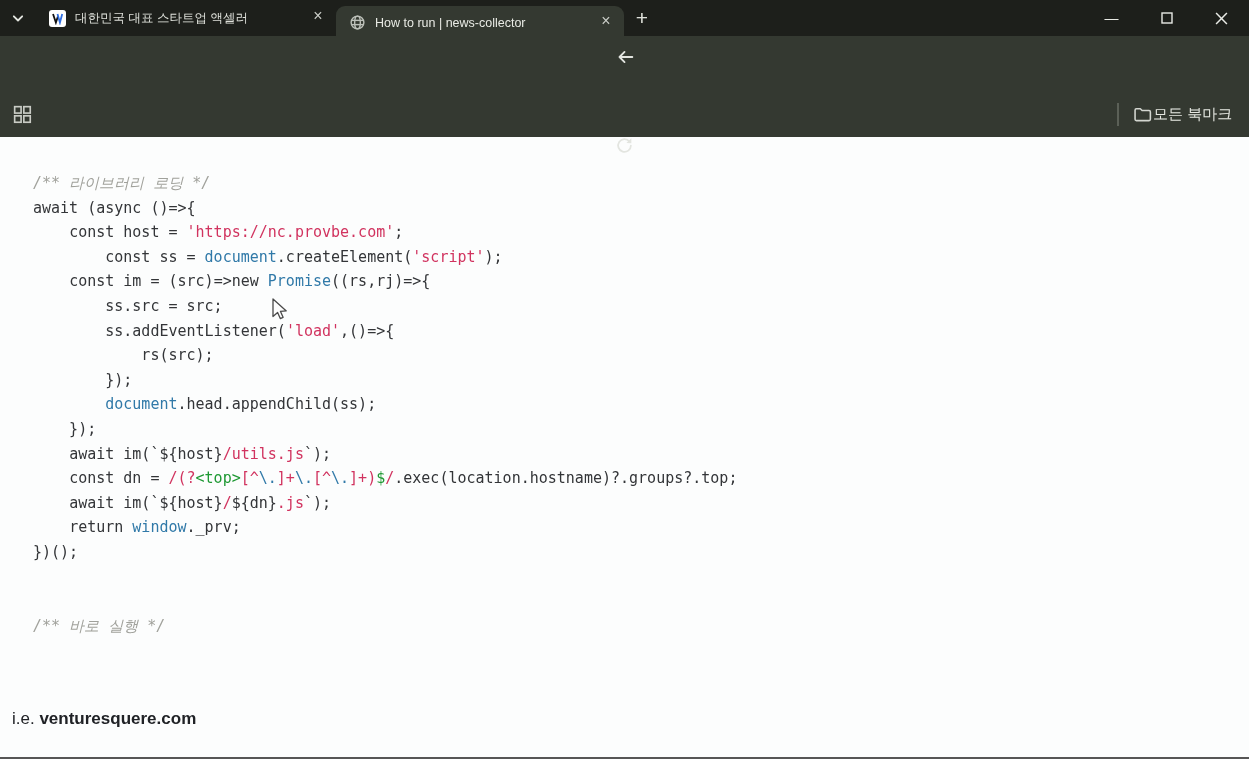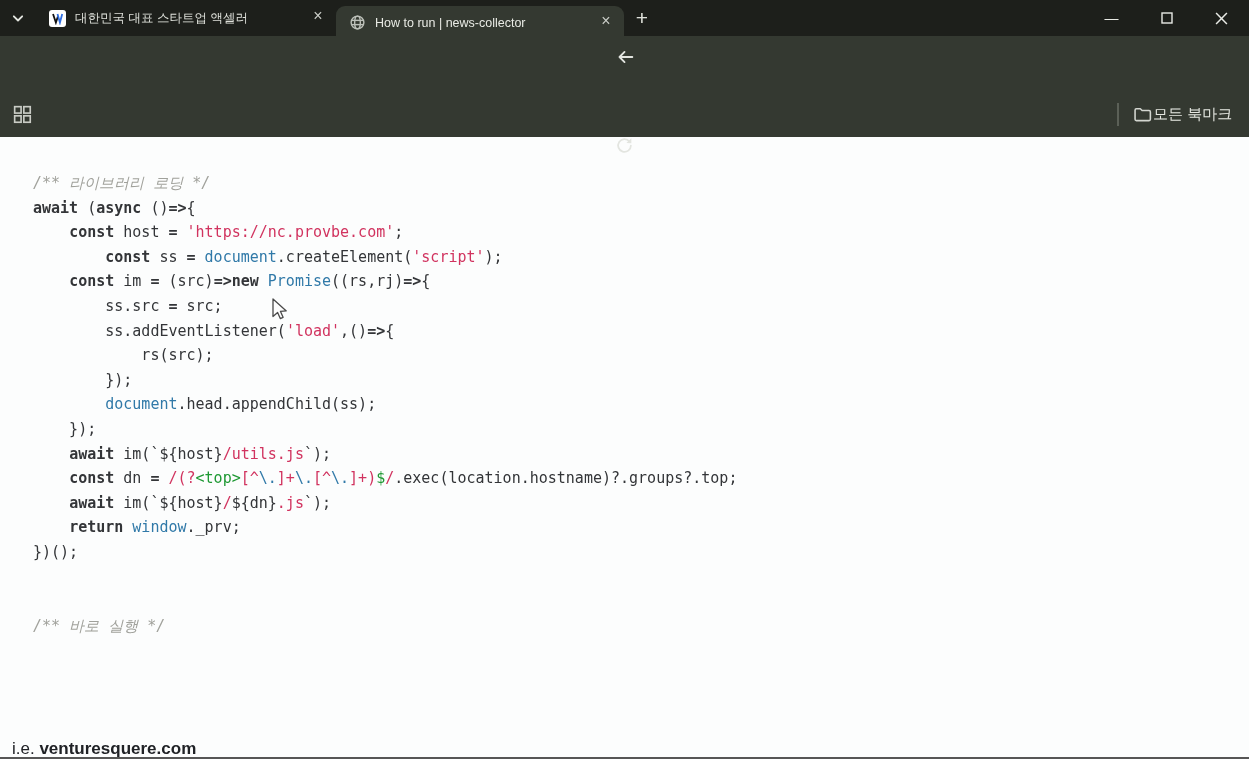--- a/index.html
+++ b/index.html
@@ -40,26 +40,26 @@
   .bookmarks{position:absolute;top:92px;left:0;right:0;height:45px;background:var(--chrome-frame,#343931);}
   .apps-btn{position:absolute;left:4px;top:4px;width:36px;height:36px;display:flex;align-items:center;justify-content:center;cursor:pointer;}
   .bm-sep{position:absolute;left:1117px;top:11px;width:2px;height:23px;background:#5b6057;}
   .allbm{position:absolute;left:1132px;top:0;height:45px;display:flex;align-items:center;cursor:pointer;color:#e6e8e2;font-size:15px;white-space:nowrap;}
 
   
   .content{position:absolute;top:137px;left:0;right:0;bottom:2px;background:var(--page-bg,#fcfdfd);overflow:hidden;margin-top:28px;}
   .code{padding:6px 0 0 33px;font-family:"DejaVu Sans Mono", monospace;font-size:15px;color:var(--code-default,#333538);}
   .code-line{white-space:pre;height:24.6px;line-height:24.6px;}
   .tok-d{color:var(--code-default,#333538);}
-  .tok-k{color:var(--code-default,#333538);font-weight:bold;}
+  .tok-k{color:var(--code-default,#333538);font-weight:normal;}
   .tok-c{color:var(--code-comment,#a0a19b);font-style:italic;}
   .tok-s{color:var(--code-string,#d1335f);}
   .tok-b{color:var(--code-builtin,#3079a8);}
   .tok-g{color:var(--code-green,#1f9934);}
-  .footer{position:absolute;left:12px;top:574px;font-size:17px;color:var(--footer-text,#202226);}
+  .footer{position:absolute;left:12px;top:544px;font-size:17px;color:var(--footer-text,#202226);}
   .footer b{font-weight:bold;}
 
   .frame-bottom{position:absolute;bottom:0;left:0;right:0;height:2px;background:#565656;}
   .cursor{position:absolute;left:269px;top:297px;pointer-events:none;}
 </style>
 </head>
 <body>
 
 <div class="tabstrip">
   <div class="tab-search">

